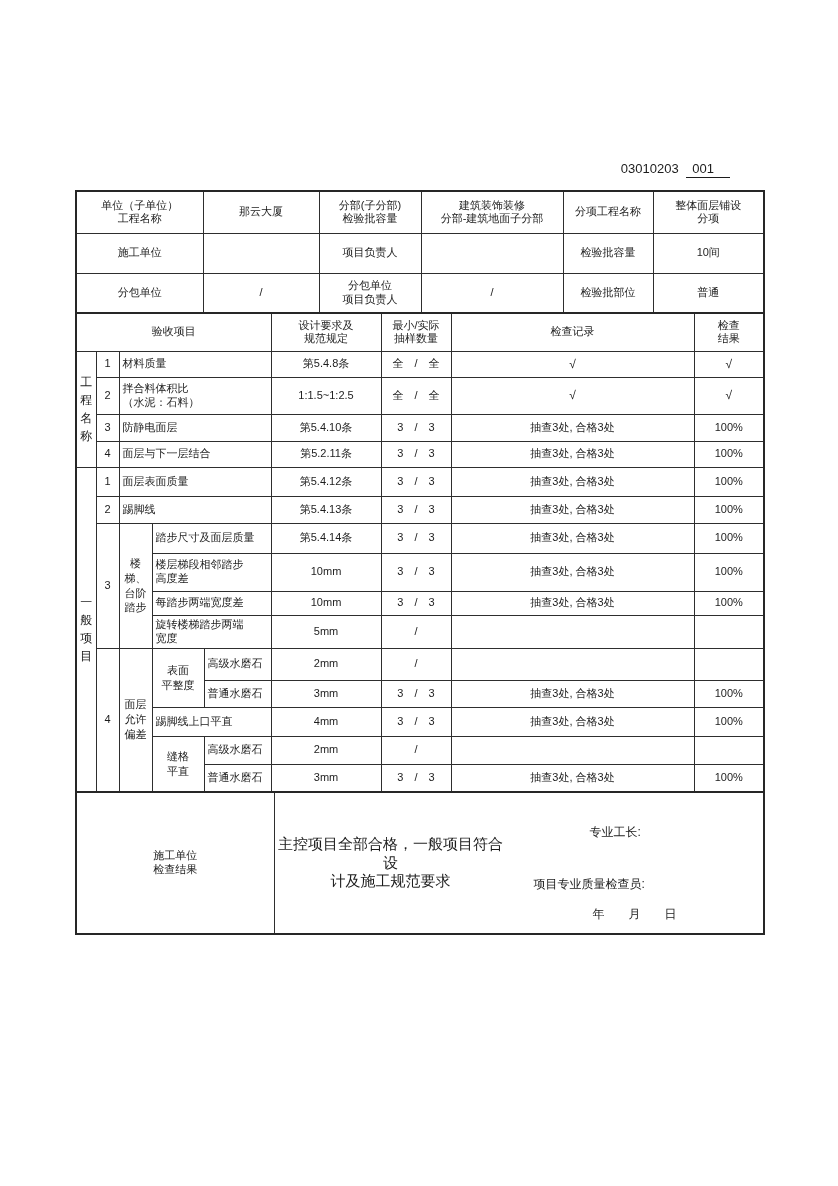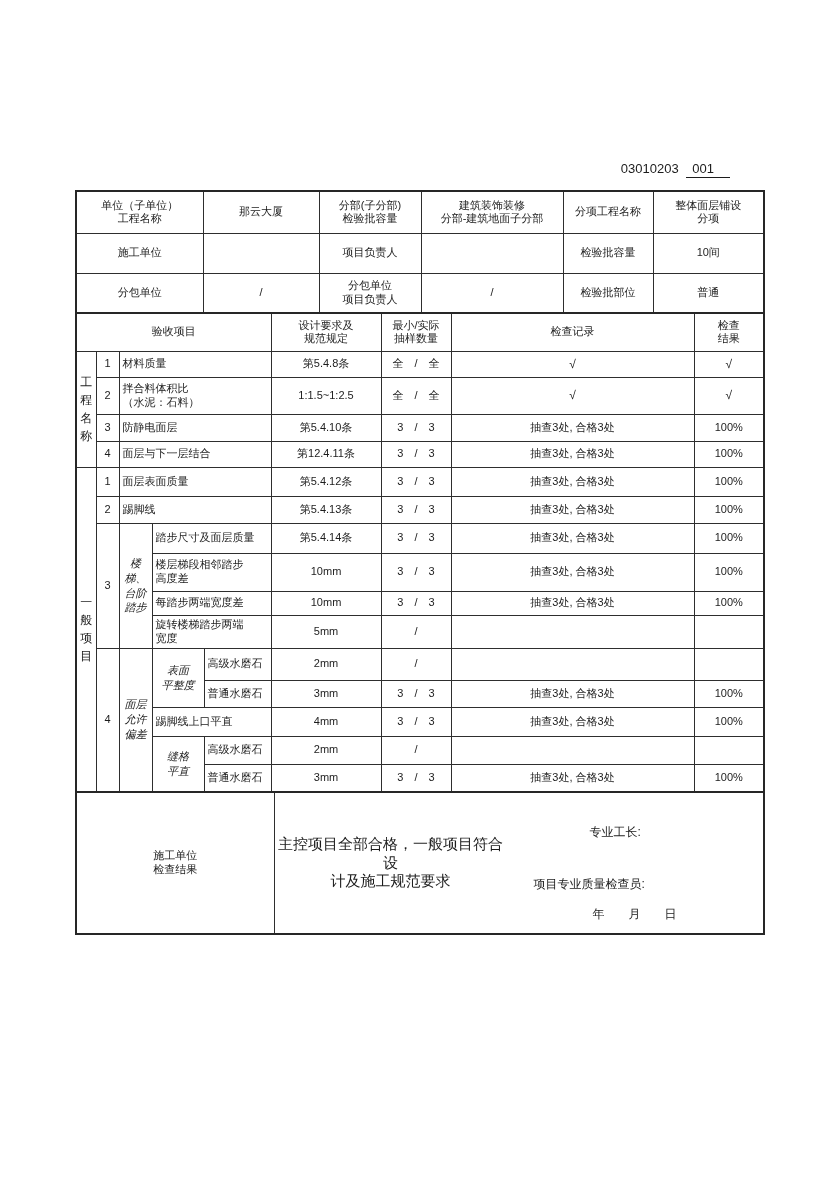--- a/index.html
+++ b/index.html
@@ -12,21 +12,21 @@
   .doc-no .serial{display:inline-block;border-bottom:1px solid #1c1c1c;
                   padding:0 16px 1px 6px;margin-left:4px;}
   .tables{position:absolute;left:75px;top:190px;width:688px;}
   table{border-collapse:collapse;table-layout:fixed;width:688px;border:2px solid #262626;}
   table + table{margin-top:-2px;}
   td{border:1px solid #2e2e2e;font-size:11px;line-height:1.25;text-align:center;
      vertical-align:middle;padding:1px 3px;white-space:pre-line;overflow:hidden;
      word-break:break-all;}
   td.left{text-align:left;}
   td.vlabel{padding:0 1px;line-height:1.5;font-size:12px;}
-  td.sublabel{padding:0 2px;line-height:1.35;font-style:italic;}
+  td.sublabel{padding:0 2px;line-height:1.35;}
   .h42{height:42px}.h40{height:40px}.h38{height:38px}.h37{height:37px}
   .h33{height:33px}.h32{height:32px}.h30{height:30px}.h29{height:29px}
   .h28{height:28px}.h27{height:27px}.h26{height:26px}.h24{height:24px}
   .frow1{height:142px}.frow2{height:110px}
   td.fcontent{position:relative;padding:0;}
   .concl{position:absolute;left:0;top:0;width:232px;height:100%;
          display:flex;align-items:center;justify-content:center;
          text-align:center;font-size:15px;white-space:pre-line;}
   .sig{position:absolute;font-size:12px;white-space:pre-line;}
   .check{font-size:12px;}
@@ -131,21 +131,21 @@
         <td>3</td>
         <td colspan="3" class="left">防静电面层</td>
         <td>第5.4.10条</td>
         <td>3　/　3</td>
         <td>抽查3处, 合格3处</td>
         <td>100%</td>
       </tr>
       <tr class="h26">
         <td>4</td>
         <td colspan="3" class="left">面层与下一层结合</td>
-        <td>第12.4.11条</td>
+        <td>第5.2.11条</td>
         <td>3　/　3</td>
         <td>抽查3处, 合格3处</td>
         <td>100%</td>
       </tr>
       <tr class="h29">
         <td rowspan="11" class="vlabel">一般项目</td>
         <td>1</td>
         <td colspan="3" class="left">面层表面质量</td>
         <td>第5.4.12条</td>
         <td>3　/　3</td>

